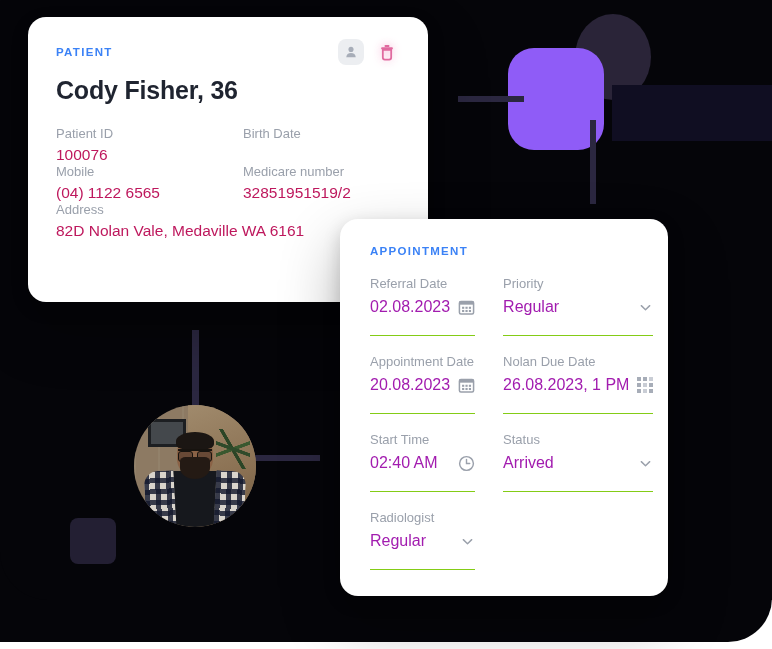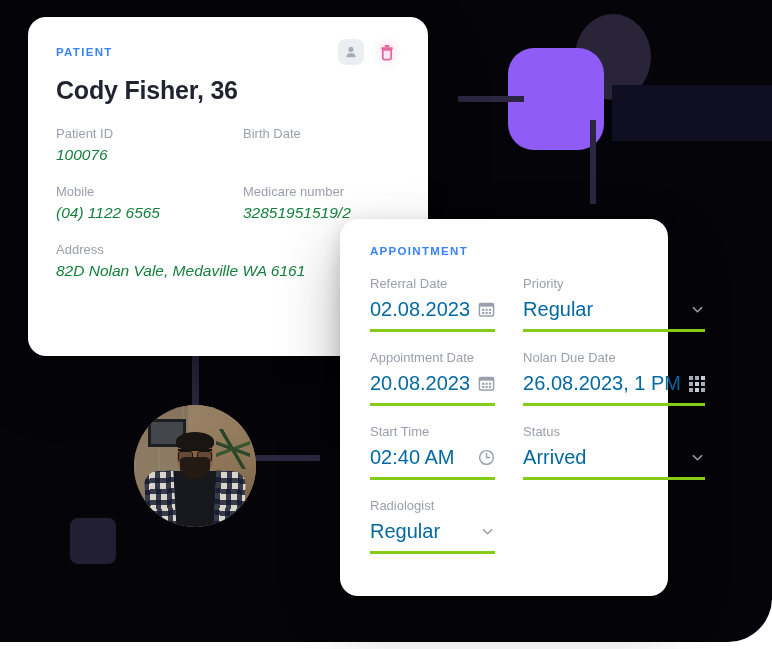--- a/index.html
+++ b/index.html
@@ -175,21 +175,21 @@
   .card {
     position:absolute;
     background:#ffffff;
     border-radius:18px;
     box-shadow:0 26px 60px rgba(0,0,0,.30), 0 6px 18px rgba(0,0,0,.16);
   }
 
   
   #patient-card {
     left:28px; top:17px;
-    width:400px; height:339px;
+    width:400px; height:285px;
     padding:24px 28px 0 28px;
   }
   .card-head {
     display:flex; align-items:center; justify-content:space-between;
     height:22px;
   }
   .eyebrow {
     color:#3b82f6;
     font-size:11.5px;
     font-weight:bold;
@@ -210,63 +210,61 @@
     font-size:25px;
     font-weight:bold;
     color:#1f2430;
     letter-spacing:-.2px;
   }
 
   .field-grid {
     margin-top:21px;
     display:grid;
     grid-template-columns:187px 1fr;
-    row-gap:20px;
   }
   .fld-label {
     color:#9aa0ab;
     font-size:13px;
     margin-bottom:5px;
   }
   .fld-value {
-    color:#15803d;
+    color:#be185d;
     font-size:15.5px;
-    font-style:italic;
   }
   .field-full { grid-column: 1 / -1; }
 
   
   #appointment-card {
     left:340px; top:219px;
     width:328px; height:377px;
     padding:26px 28px 0 30px;
   }
   .appt-grid {
     margin-top:19px;
     display:grid;
     grid-template-columns:1fr 1fr;
     column-gap:28px;
   }
   .appt-field {
-    padding-bottom:8px;
-    border-bottom:3px solid #84cc16;
+    padding-bottom:19px;
+    border-bottom:1px solid #84cc16;
     margin-bottom:18px;
   }
   .appt-label {
     color:#9aa0ab;
     font-size:13px;
     margin-bottom:7px;
   }
   .appt-row {
     display:flex; align-items:center; justify-content:space-between;
     gap:8px;
   }
   .appt-value {
-    color:#0369a1;
-    font-size:20px;
+    color:#a21caf;
+    font-size:16px;
     white-space:nowrap;
   }
   .trail { flex:none; display:flex; align-items:center; }
 
   svg { display:block; }
 </style>
 </head>
 <body>
 
 <div id="stage">

